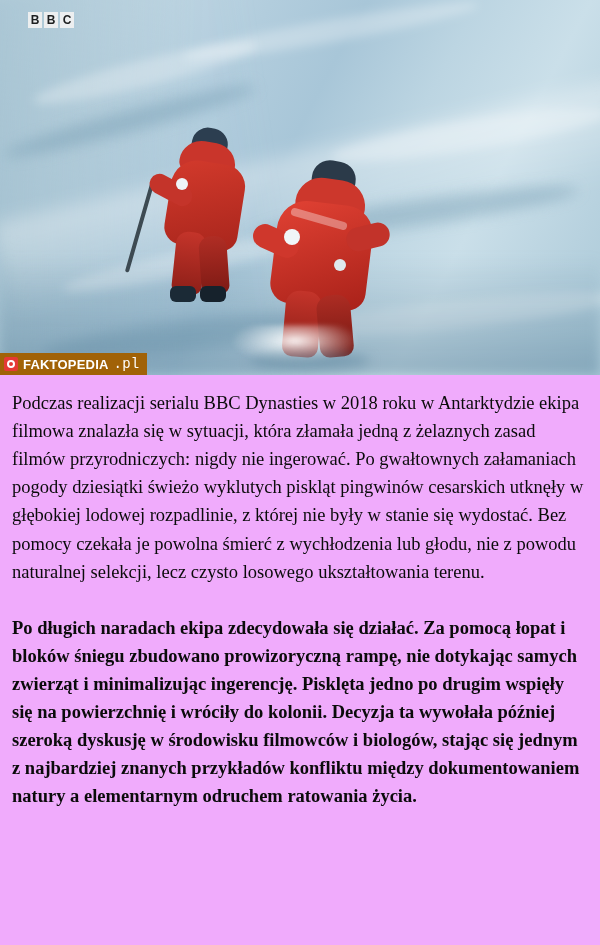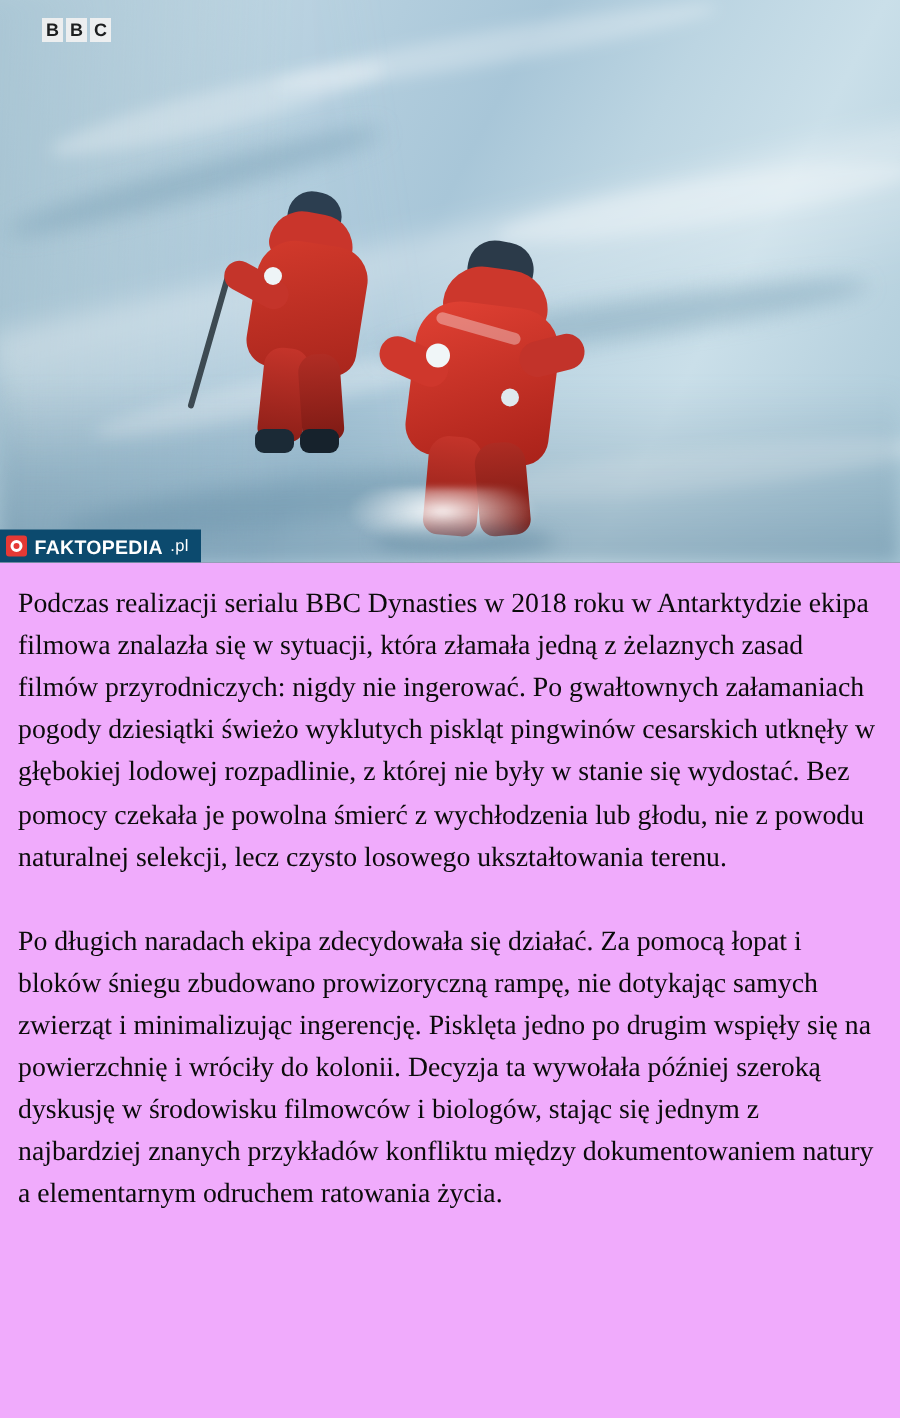--- a/index.html
+++ b/index.html
@@ -251,21 +251,21 @@
     font-weight: bold;
     line-height: 16px;
     text-align: center;
   }
 
   
   .watermark {
     position: absolute;
     left: 0; bottom: 0;
     height: 22px;
-    background: #0c4a6e;
+    background: #a16207;
     color: #fff;
     display: flex;
     align-items: center;
     gap: 5px;
     padding: 0 8px 0 4px;
     font-family: "Liberation Sans", sans-serif;
     font-size: 13px;
     font-weight: bold;
     letter-spacing: 0.2px;
   }
@@ -277,36 +277,36 @@
   }
   .watermark .wm-mark::after {
     content: "";
     position: absolute;
     left: 3px; top: 3px;
     width: 8px; height: 8px;
     border: 2px solid #fff;
     border-radius: 50%;
     box-sizing: border-box;
   }
-  .watermark .wm-suffix { font-weight: normal; font-size: 11px; }
+  .watermark .wm-suffix { font-weight: normal; font-size: 14px; font-family: Liberation Mono, monospace; }
 
   
   .textblock {
     width: 600px;
     background: #f0abfc;
     color: #0b0b0b;
     box-sizing: border-box;
     padding: 14px 12px 16px 12px;
     font-family: "Liberation Serif", serif;
     font-size: 18.5px;
     line-height: 1.52;
     min-height: 570px;
   }
   .textblock p { margin: 0; }
-  .textblock p + p { margin-top: 1.5em; }
+  .textblock p + p { margin-top: 1.5em; font-weight: bold; }
 </style>
 </head>
 <body>
 
 <div class="page">
 
   <div class="photo">
     <div class="snow-base"></div>
     <div class="snow-shade-left"></div>
     <div class="snow-ridge"></div>

